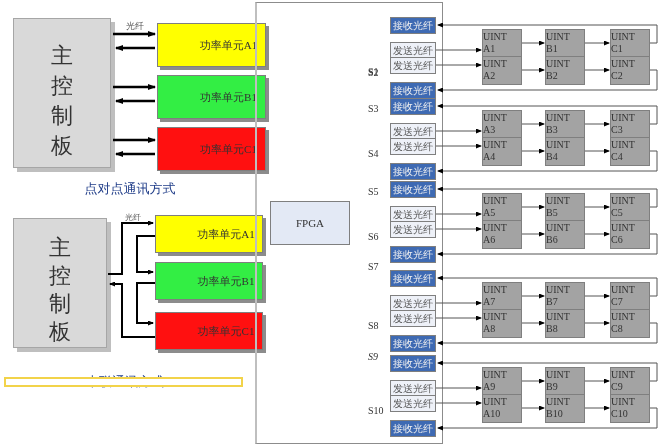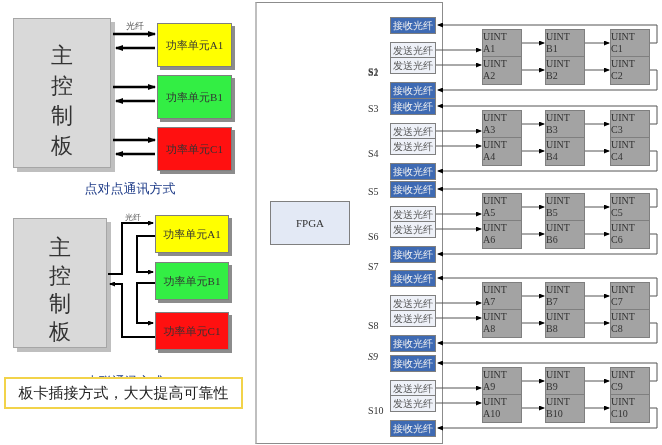--- a/index.html
+++ b/index.html
@@ -1,20 +1,20 @@
 <!DOCTYPE html>
 <html><head>
 <meta charset="utf-8">
 <style>
   html,body{margin:0;padding:0;background:#fff;}
   body{width:662px;height:445px;position:relative;overflow:hidden;font-family:"Liberation Serif","DejaVu Serif",serif;}
   .abs{position:absolute;}
   .board{position:absolute;background:#d9d9d9;border:1px solid #a6a6a6;box-shadow:4px 4px 0 #bfbfbf;}
   .board-text{position:absolute;left:0;right:0;text-align:center;font-size:22px;color:#333;line-height:30px;writing-mode:horizontal-tb;}
-  .unit{position:absolute;border:1px solid #7f7f7f;box-shadow:3px 3px 0 #8c8c8c;font-size:11px;color:#333;display:flex;align-items:center;justify-content:center;}
+  .unit{position:absolute;border:1px solid #7f7f7f;box-shadow:3px 3px 0 #8c8c8c;font-size:11px;color:#333;display:flex;align-items:center;justify-content:center;padding-left:34px;}
   .caption{position:absolute;font-family:"DejaVu Sans",sans-serif;font-size:13px;color:#1f3c88;text-align:center;}
   .note{position:absolute;border:2px solid #f2d34a;background:#fff;font-family:"DejaVu Sans",sans-serif;font-size:15px;color:#222;text-align:center;line-height:22px;padding:3px 0;}
   .panel{position:absolute;left:255px;top:2px;width:185px;height:440px;border:1px solid #8c8c8c;border-left:2px solid #bfbfbf;}
   .fpga{position:absolute;left:270px;top:201px;width:78px;height:42px;background:#e3e9f5;border:1px solid #7f7f7f;display:flex;align-items:center;justify-content:center;font-size:11px;color:#333;}
   .fb{position:absolute;left:390px;width:44px;height:15px;font-size:10px;display:flex;align-items:center;justify-content:center;border:1px solid #7f7f7f;}
   .recv{background:#3e6ab3;color:#f0f0f0;}
   .send{background:#eef1f8;color:#555;}
   .slabel{position:absolute;left:368px;font-size:10px;color:#333;}
   .uint{position:absolute;width:38px;height:26px;background:#a3a3a3;border:1px solid #7f7f7f;font-size:10px;line-height:12px;text-align:left;color:#333;}
   svg.lines{position:absolute;left:0;top:0;}
@@ -40,21 +40,20 @@
   <div class="board-text" style="top:70px;">制</div>
   <div class="board-text" style="top:98px;">板</div>
 </div>
 <div class="abs" style="left:125px;top:212px;font-size:8px;color:#555;">光纤</div>
 <div class="unit" style="left: 155px; top: 215px; width: 72px; height: 36px; background: rgb(255, 255, 0);">功率单元A1</div>
 <div class="unit" style="left: 155px; top: 262px; width: 72px; height: 36px; background: rgb(51, 238, 68);">功率单元B1</div>
 <div class="unit" style="left: 155px; top: 312px; width: 72px; height: 36px; background: rgb(255, 16, 16);">功率单元C1</div>
 <div class="caption" style="left:55px;top:373px;width:140px;">串联通讯方式</div>
 
 <div class="note" style="left:4px;top:377px;width:235px;">
-  <div>板卡插接方式，大大提高可靠性</div>
 </div>
 
 <div class="panel"></div>
 <div class="fpga">FPGA</div>
 
 <div id="slots">
     <div class="fb recv" style="top: 17px;">接收光纤</div>
     <div class="fb send" style="top: 42px;">发送光纤</div>
     <div class="slabel" style="top: 22px; margin-top: 44px;">S1</div>
     <div class="uint" style="left: 482px; top: 29px; padding-top: 1px;">

